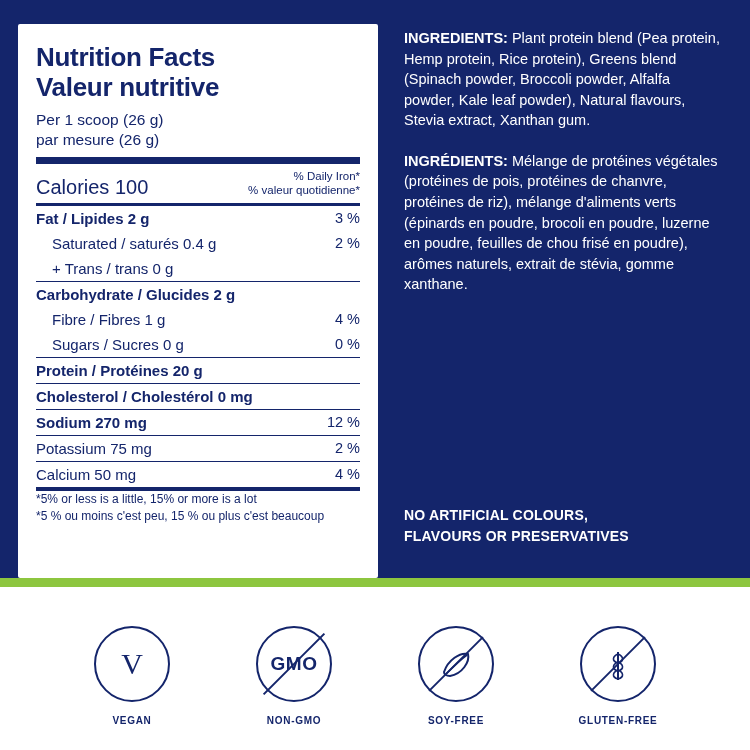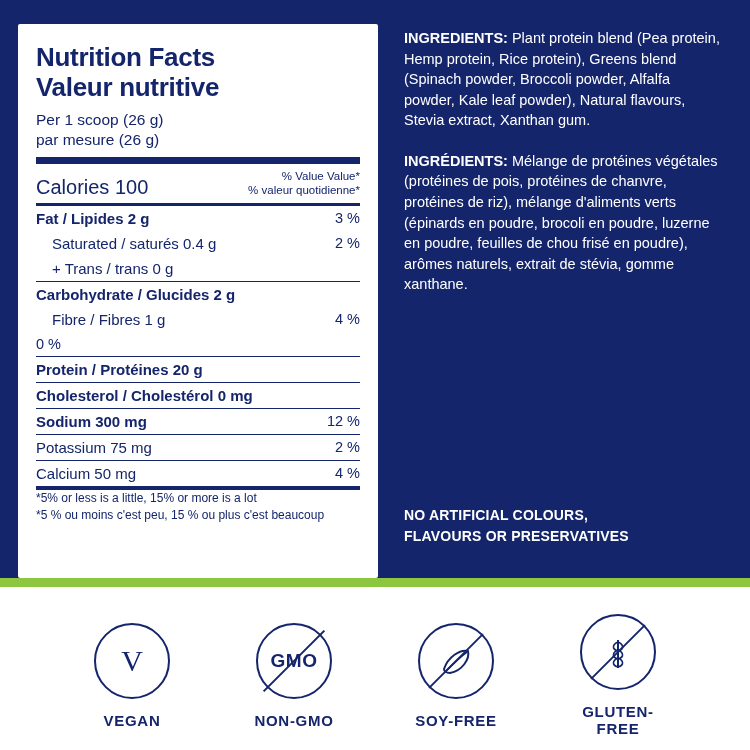--- a/index.html
+++ b/index.html
@@ -159,21 +159,21 @@
     border: 2px solid #14256b;
     border-radius: 50%;
     display: flex;
     align-items: center;
     justify-content: center;
     color: #14256b;
     position: relative;
   }
   .badge-label {
     margin-top: 13px;
-    font-size: 15px;
+    font-size: 10px;
     font-weight: bold;
     letter-spacing: 0.7px;
     color: #14256b;
     text-align: center;
   }
   .glyph-v {
     font-size: 30px;
     font-weight: normal;
     line-height: 1;
     font-family: "Liberation Serif", serif;
@@ -209,21 +209,21 @@
       <div class="nf-title">Valeur nutritive</div>
 
       <div class="nf-serving">Per 1 scoop (26 g)</div>
       <div class="nf-serving" style="margin-top:0">par mesure (26 g)</div>
 
       <div class="rule-thick"></div>
 
       <div class="cal-row">
         <div class="cal-label">Calories 100</div>
         <div class="dv-head">
-          <div>% Value Value*</div>
+          <div>% Daily Iron*</div>
           <div>% valeur quotidienne*</div>
         </div>
       </div>
 
       <div class="rule-med"></div>
 
       <div class="nf-row">
         <div class="name b">Fat / Lipides 2 g</div>
         <div class="pct">3 %</div>
       </div>
@@ -240,41 +240,42 @@
 
       <div class="nf-row">
         <div class="name b">Carbohydrate / Glucides 2 g</div>
         <div class="pct"></div>
       </div>
       <div class="nf-row">
         <div class="name indent">Fibre / Fibres 1 g</div>
         <div class="pct">4 %</div>
       </div>
       <div class="nf-row">
+        <div class="name indent">Sugars / Sucres 0 g</div>
         <div class="pct">0 %</div>
       </div>
 
       <div class="rule-thin"></div>
 
       <div class="nf-row">
         <div class="name b">Protein / Protéines 20 g</div>
         <div class="pct"></div>
       </div>
 
       <div class="rule-thin"></div>
 
       <div class="nf-row">
         <div class="name b">Cholesterol / Cholestérol 0 mg</div>
         <div class="pct"></div>
       </div>
 
       <div class="rule-thin"></div>
 
       <div class="nf-row">
-        <div class="name b">Sodium 300 mg</div>
+        <div class="name b">Sodium 270 mg</div>
         <div class="pct">12 %</div>
       </div>
 
       <div class="rule-thin"></div>
 
       <div class="nf-row">
         <div class="name">Potassium 75 mg</div>
         <div class="pct">2 %</div>
       </div>
 

